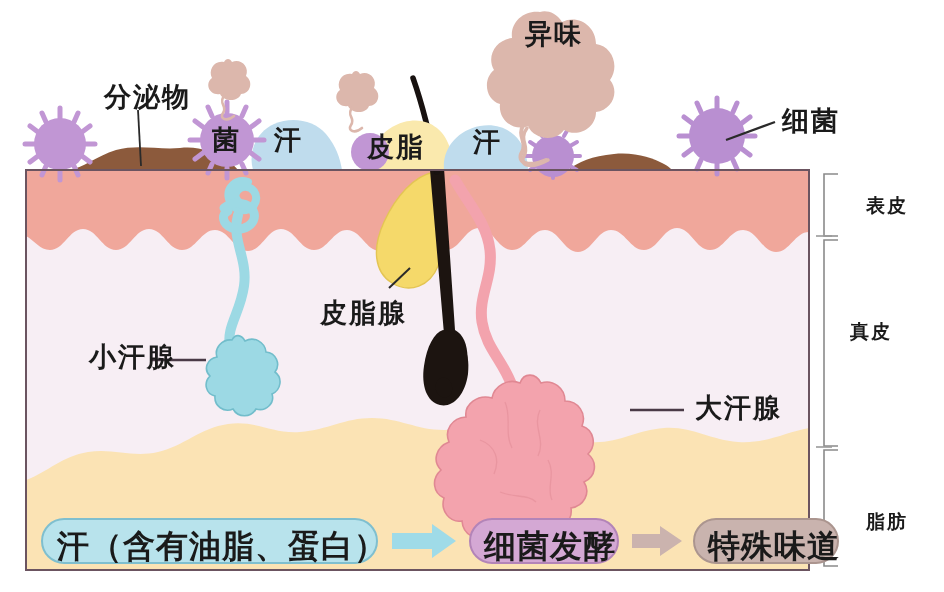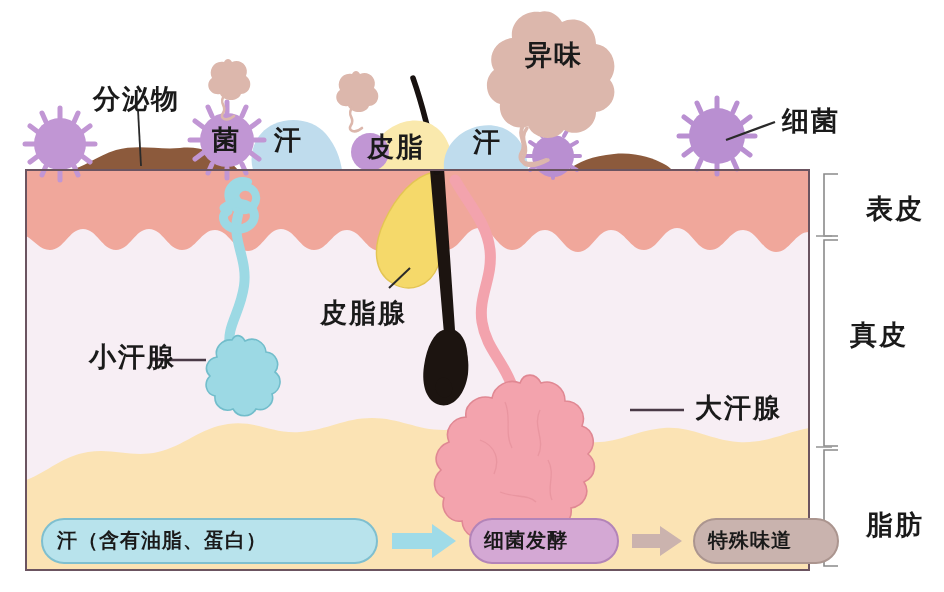--- a/index.html
+++ b/index.html
@@ -4,22 +4,22 @@
 <style>
   html,body{margin:0;padding:0;background:#ffffff;}
   body{width:944px;height:592px;overflow:hidden;
        font-family:"Liberation Sans","DejaVu Sans",sans-serif;}
   #stage{position:relative;width:944px;height:592px;background:#ffffff;}
   #art{position:absolute;left:0;top:0;width:944px;height:592px;}
   .lbl{position:absolute;color:#1a1a1a;font-weight:bold;white-space:nowrap;
        letter-spacing:2px;line-height:1;}
   .lbl-title{font-size:27px;}
   .lbl-surface{font-size:27px;}
-  .lbl-layer{font-size:27px;}
-  .lbl-flow{font-size:20px;letter-spacing:1px;}
+  .lbl-layer{font-size:19px;}
+  .lbl-flow{font-size:32px;letter-spacing:1px;}
   .lbl-bubble{font-size:27px;}
 </style>
 </head>
 <body>
 
 <div id="stage">
 
   <svg id="art" viewBox="0 0 944 592" xmlns="http://www.w3.org/2000/svg">
     <defs>
       <clipPath id="clipFrame">
@@ -226,31 +226,31 @@
     <g>
       <rect x="42" y="519" width="335" height="44" rx="22" ry="22" fill="#b8e3ec" stroke="#7fbfcf" stroke-width="2"></rect>
       <path fill="#9fdbe8" d="M392,533 L432,533 L432,524 L456,541 L432,558 L432,549 L392,549 Z"></path>
       <rect x="420" y="519" width="0" height="0" fill="none"></rect>
       <rect x="470" y="519" width="148" height="44" rx="22" ry="22" fill="#d4a8d4" stroke="#b384b8" stroke-width="2"></rect>
       <path fill="#cbb3ae" d="M632,534 L660,534 L660,526 L682,541 L660,556 L660,548 L632,548 Z"></path>
       <rect x="694" y="519" width="144" height="44" rx="22" ry="22" fill="#c9b3ae" stroke="#ab958f" stroke-width="2"></rect>
     </g>
   </svg>
 
-  <div class="lbl lbl-title" style="left:93px; top:86px;">分泌物</div>
+  <div class="lbl lbl-title" style="left:104px; top:86px;font-family:Liberation Mono, monospace;">分泌物</div>
 
   <div class="lbl lbl-title" style="left:782px; top:108px;">细菌</div>
 
   <div class="lbl lbl-title" style="left:320px; top:300px;">皮脂腺</div>
 
   <div class="lbl lbl-title" style="left:50px; top:344px;margin-left:39px;">小汗腺</div>
 
   <div class="lbl lbl-title" style="left:695px; top:395px;">大汗腺</div>
 
-  <div class="lbl lbl-bubble" style="left:525px; top:42px;">异味</div>
+  <div class="lbl lbl-bubble" style="left:525px; top:21px;">异味</div>
 
   <div class="lbl lbl-surface" style="left:212px; top:127px;">菌</div>
 
   <div class="lbl lbl-surface" style="left:274px; top:127px;">汗</div>
 
   <div class="lbl lbl-surface" style="left:367px; top:134px;">皮脂</div>
 
   <div class="lbl lbl-surface" style="left:473px; top:129px;">汗</div>
 
   <div class="lbl lbl-layer" style="left:866px; top:196px;">表皮</div>

